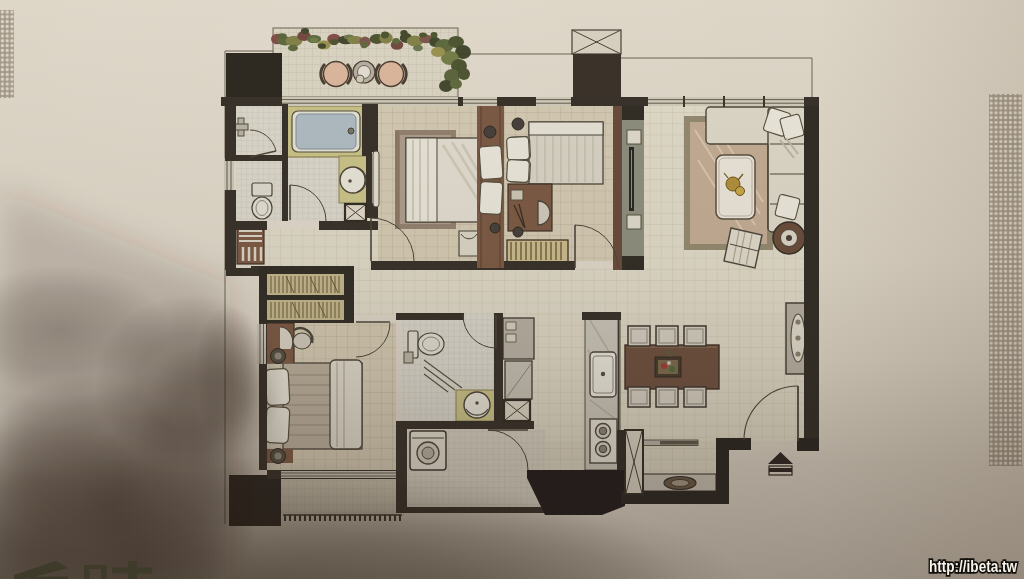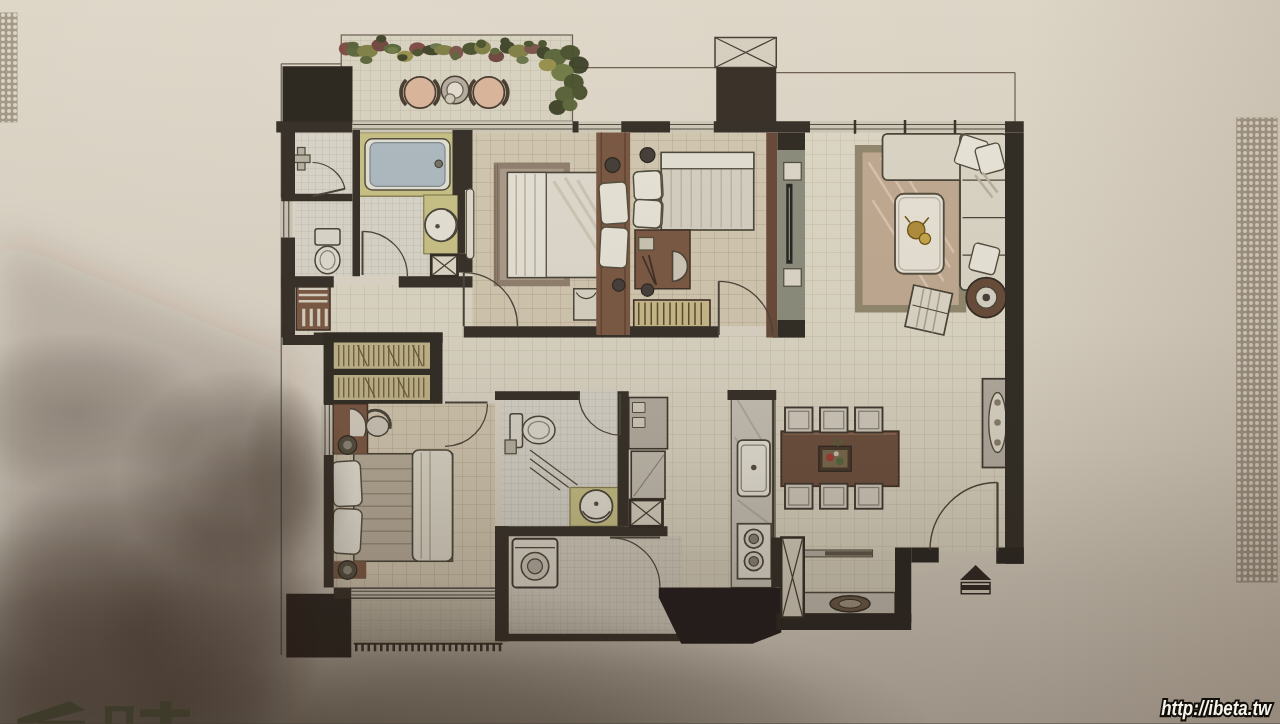--- a/index.html
+++ b/index.html
@@ -1,16 +1,16 @@
 <!DOCTYPE html>
 <html><head>
 <meta charset="utf-8">
 <style>
 html,body{margin:0;padding:0;background:#000;}
-#stage{position:relative;width:1024px;height:579px;overflow:hidden;font-family:"Liberation Sans",sans-serif;font-style:italic;}
+#stage{position:relative;width:1024px;height:579px;overflow:hidden;font-family:"Liberation Sans",sans-serif;}
 svg{display:block;}
 </style>
 </head>
 <body>
 <div id="stage">
 <svg width="1024" height="579" viewBox="0 0 1024 579" xmlns="http://www.w3.org/2000/svg">
 <defs>
 <linearGradient id="botshade" x1="0" y1="0" x2="0" y2="1">
  <stop offset="0" stop-color="#2e2118" stop-opacity="0"></stop>
  <stop offset="0.45" stop-color="#2e2118" stop-opacity="0.05"></stop>

